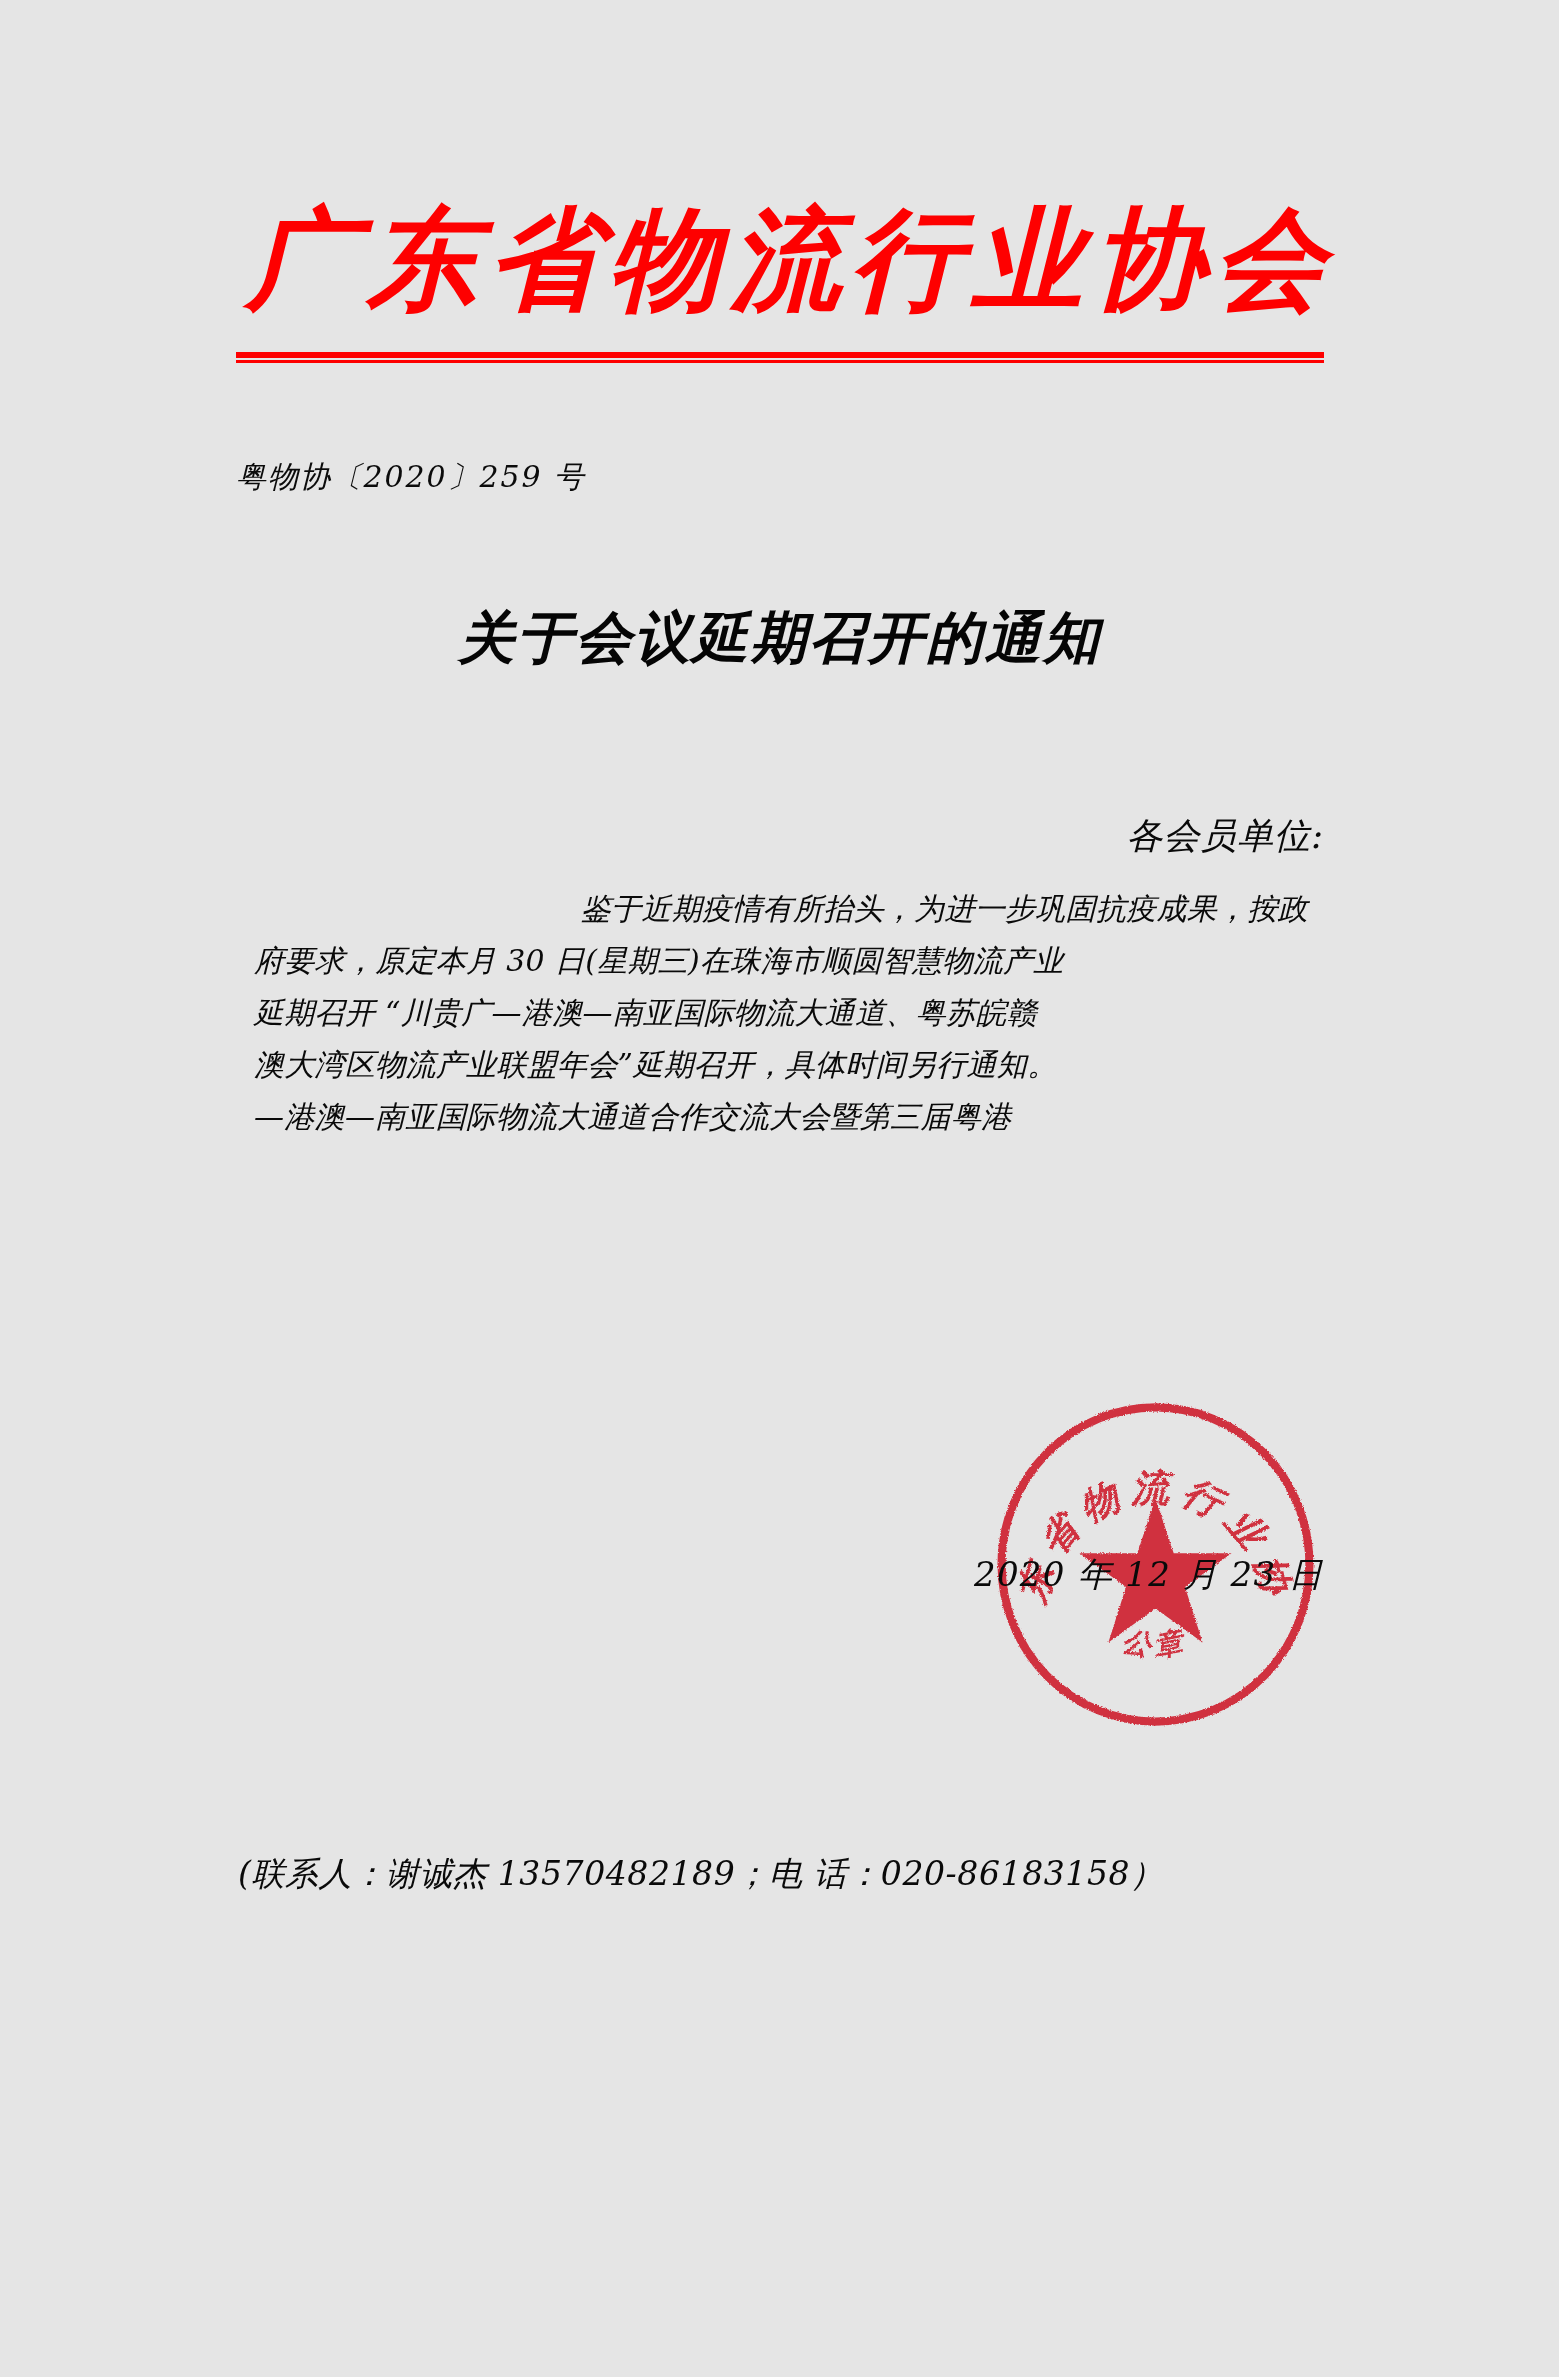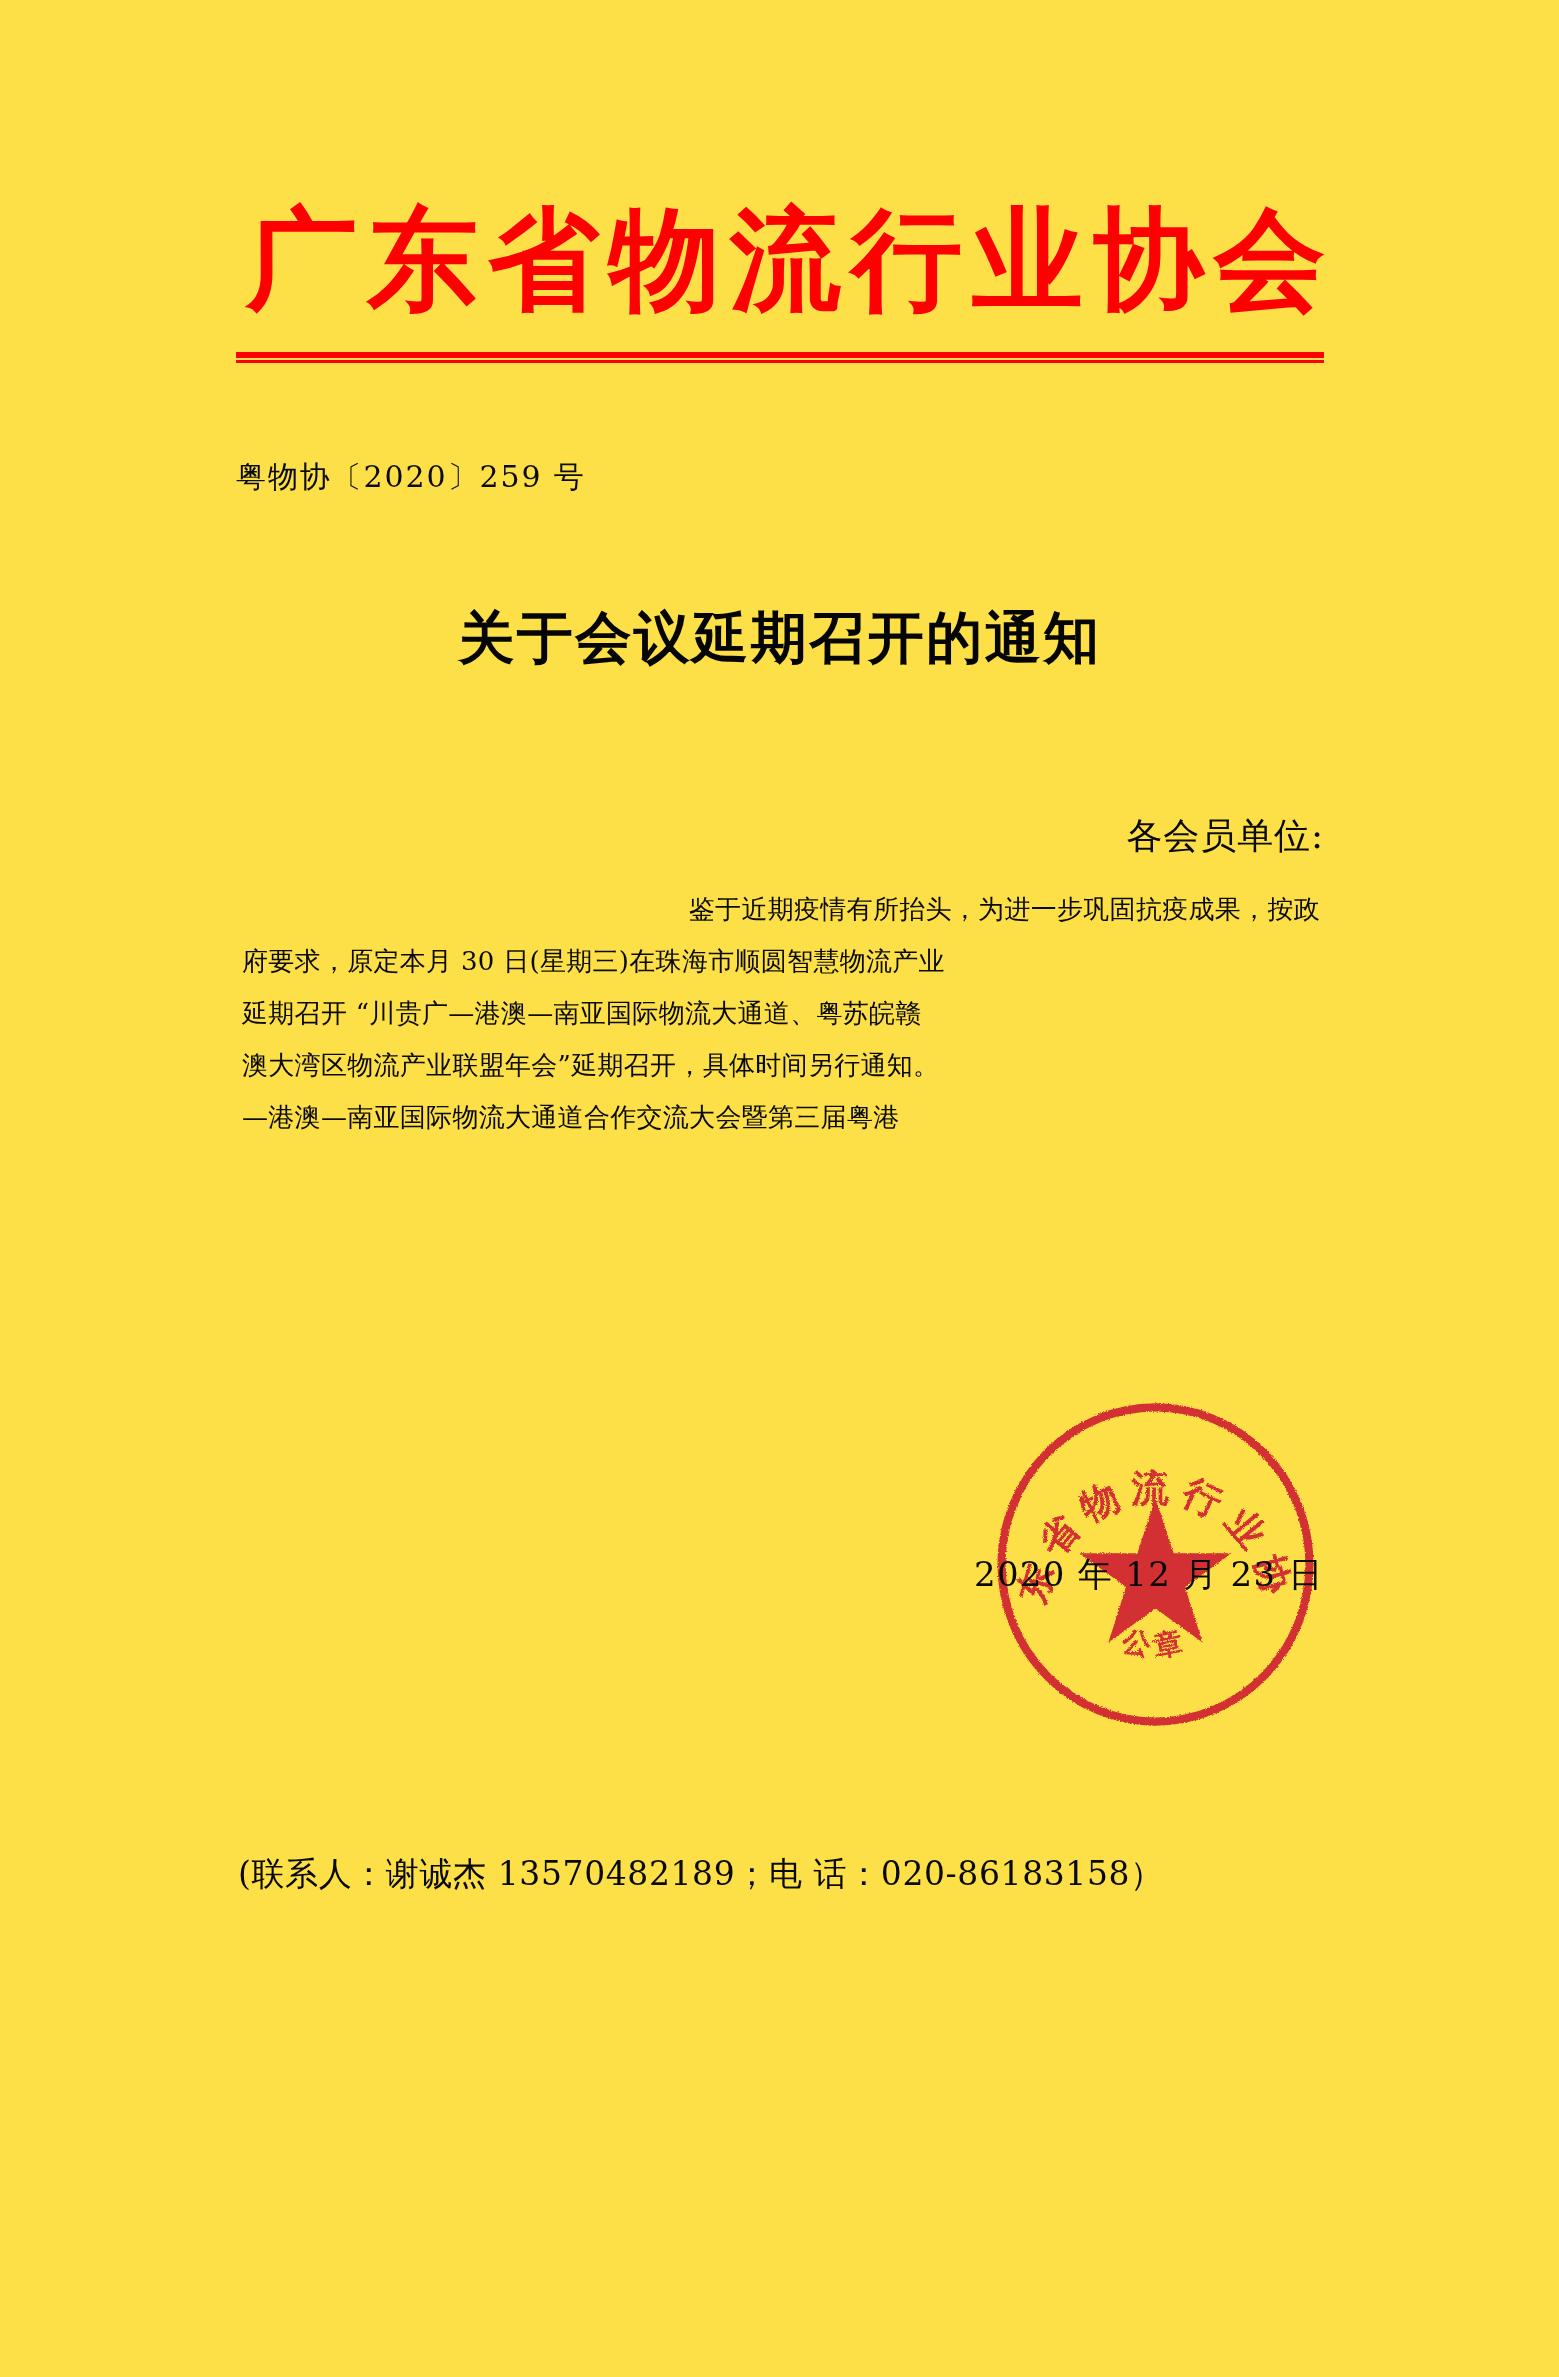--- a/index.html
+++ b/index.html
@@ -15,21 +15,22 @@
     overflow: hidden;
     font-family: "DejaVu Serif", "Liberation Serif", serif;
     color: #000000;
     -webkit-font-smoothing: antialiased;
   }
 
   
   .page {
     position: absolute;
     inset: 0;
-    background: #fde047;
+    background: #e5e5e5;
+    font-style: italic;
   }
 
   
   .letterhead {
     position: absolute;
     left: 236px;
     top: 200px;
     width: 1088px;
     text-align: center;
   }
@@ -97,24 +98,24 @@
   }
   .salutation {
     font-size: 36px;
     line-height: 1.0;
     letter-spacing: 0.9px;
     margin: 0 0 29px 0;
     color: #0a0a0a;
     text-align: right;
   }
   .para {
-    font-size: 26px;
+    font-size: 30px;
     line-height: 52px;
     letter-spacing: 0.3px;
-    margin: 4px;
+    margin: 16px;
     color: #0a0a0a;
   }
   .para .bline {
     display: block;
     white-space: nowrap;
   }
   .para .bline.justify {
     display: flex;
     justify-content: space-between;
     white-space: nowrap;

